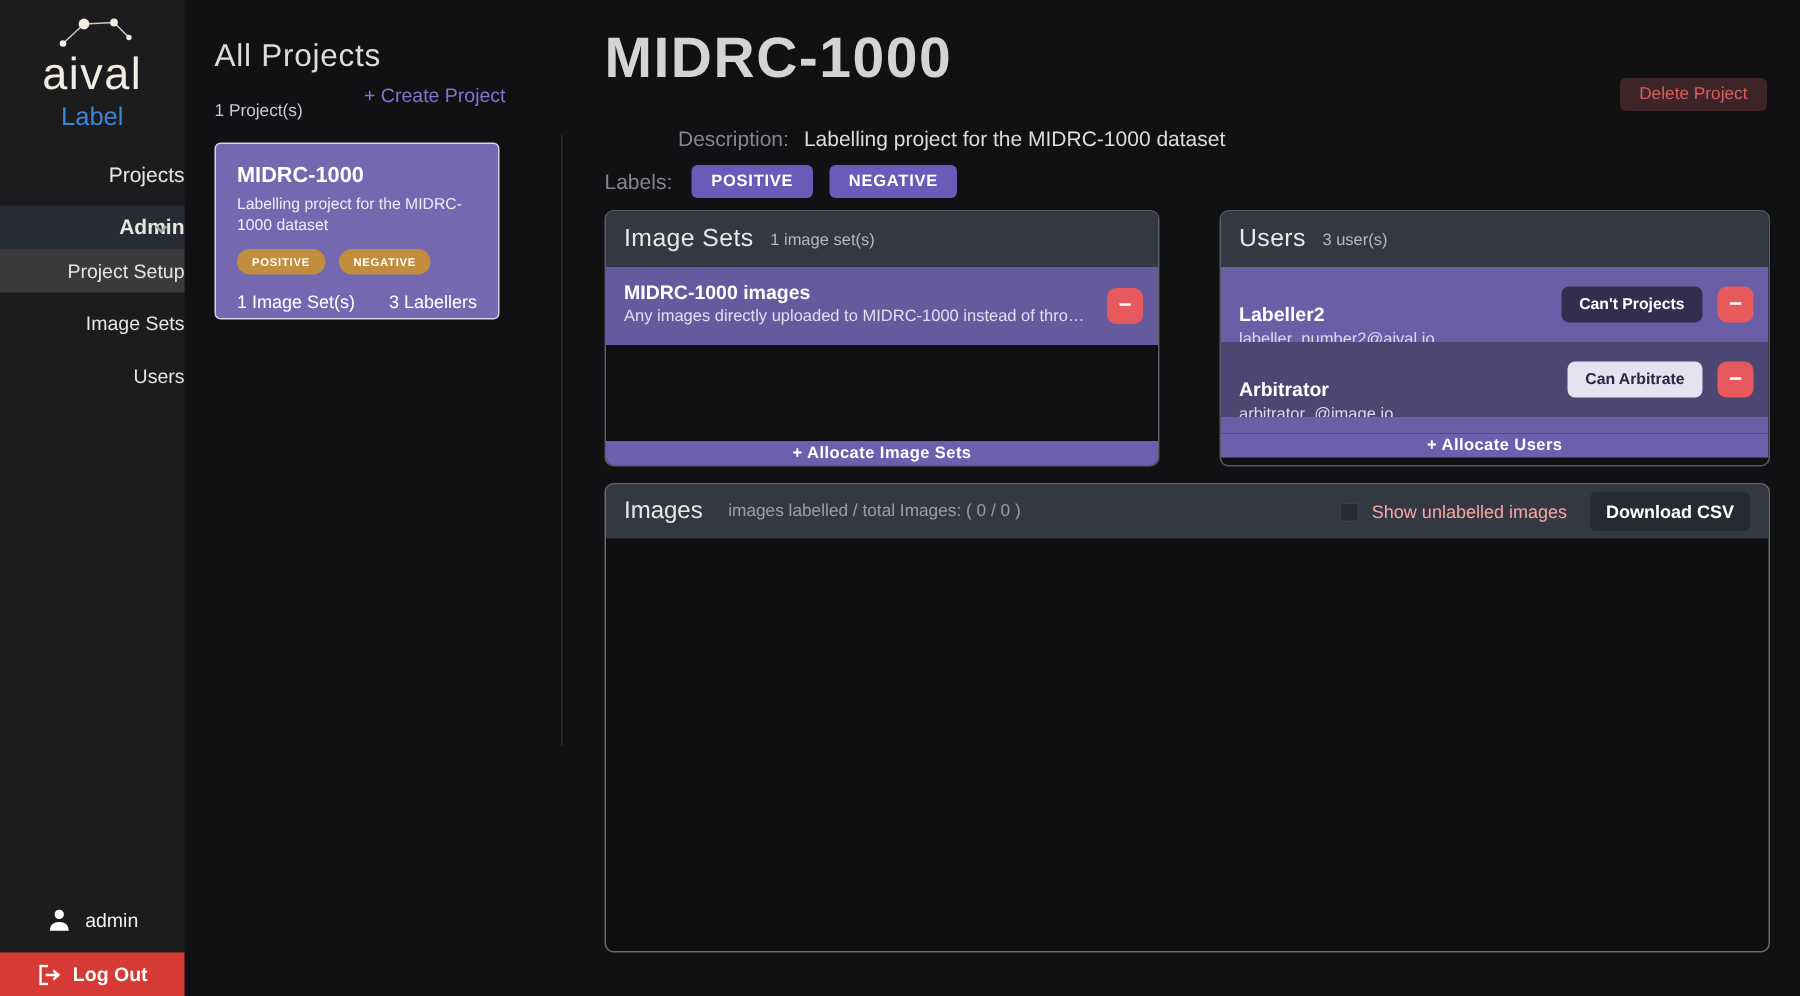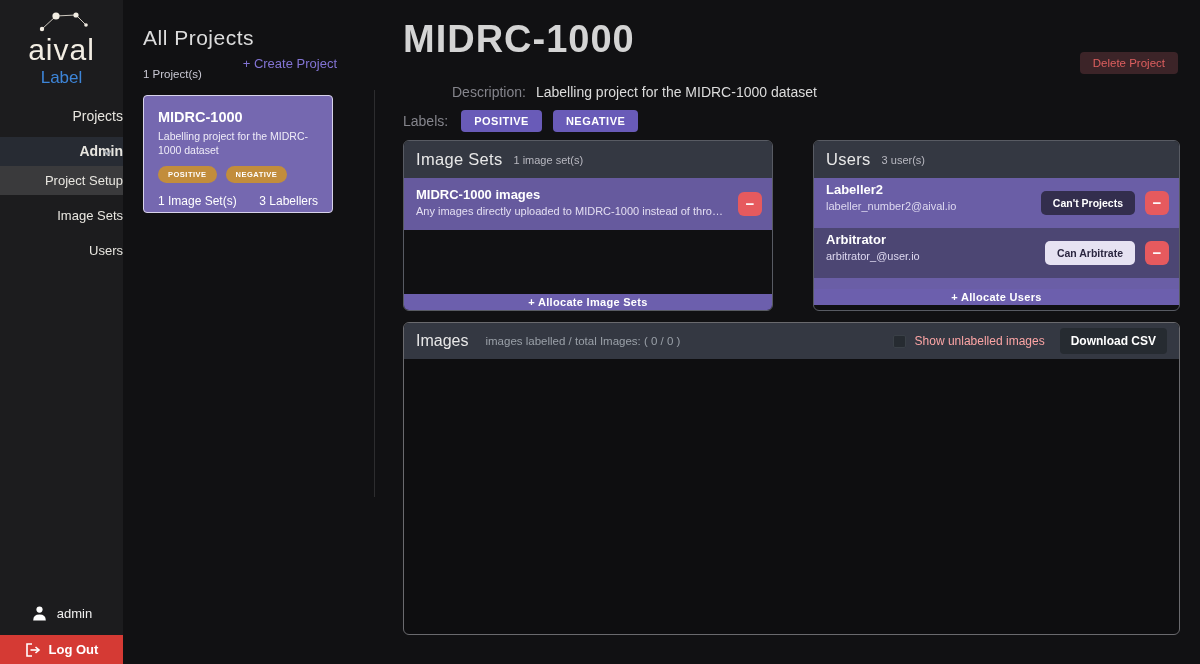--- a/index.html
+++ b/index.html
@@ -66,21 +66,21 @@
 
   .imgset-panel { left:403px; top:140px; width:370px; height:171px; }
   .imgset-row { height:52px; background:#665a9e; padding:9px 46px 0 12px; position:relative; flex:none; cursor:pointer; }
   .imgset-row .t { font-size:13px; font-weight:700; color:#fff; }
   .imgset-row .d { font-size:11px; color:#e3def2; margin-top:3px; white-space:nowrap; overflow:hidden; text-overflow:ellipsis; }
   .minus-btn { position:absolute; width:24px; height:24px; background:#e65a5e; border:none; border-radius:6px;
     color:#fff; font-size:15px; font-weight:700; line-height:22px; text-align:center; cursor:pointer; }
   .imgset-row .minus-btn { right:10px; top:14px; }
 
   .users-panel { left:813px; top:140px; width:367px; height:171px; }
-  .user-row { height:50px; padding:4px 12px 0; position:relative; flex:none; cursor:pointer; }
+  .user-row { height:50px; padding:24px 12px 0; position:relative; flex:none; cursor:pointer; }
   .user-row.r1 { background:#6a5ea6; }
   .user-row.r2 { background:#4c4673; }
   .user-row.sliver { height:11px; background:#6a5ea6; padding:0; }
   .user-row .n { font-size:13px; font-weight:700; color:#fff; }
   .user-row .e { font-size:11px; color:#ded9f0; margin-top:3px; }
   .user-row .minus-btn { right:10px; top:13px; }
   .arb-btn { position:absolute; right:44px; top:13px; height:24px; padding:0 12px; border:none; border-radius:5px;
     font-size:10.5px; font-weight:700; cursor:pointer; font-family:"Liberation Sans",sans-serif; }
   .arb-btn.cant { background:#332e4d; color:#fff; }
   .arb-btn.can { background:#e6e2f2; color:#2b2640; }
@@ -208,21 +208,21 @@
       <span class="pc">3 user(s)</span>
     </div>
     <div class="user-row r1">
       <div class="n">Labeller2</div>
       <div class="e">labeller_number2@aival.io</div>
       <button class="arb-btn cant">Can't Projects</button>
       <button class="minus-btn">−</button>
     </div>
     <div class="user-row r2">
       <div class="n">Arbitrator</div>
-      <div class="e">arbitrator_@user.io</div>
+      <div class="e">arbitrator_@image.io</div>
       <button class="arb-btn can">Can Arbitrate</button>
       <button class="minus-btn">−</button>
     </div>
     <div class="user-row sliver"></div>
     <div class="panel-foot">+ Allocate Users</div>
   </div>
 
   <div class="panel images-panel">
     <div class="images-head">
       <span class="pt">Images</span>

